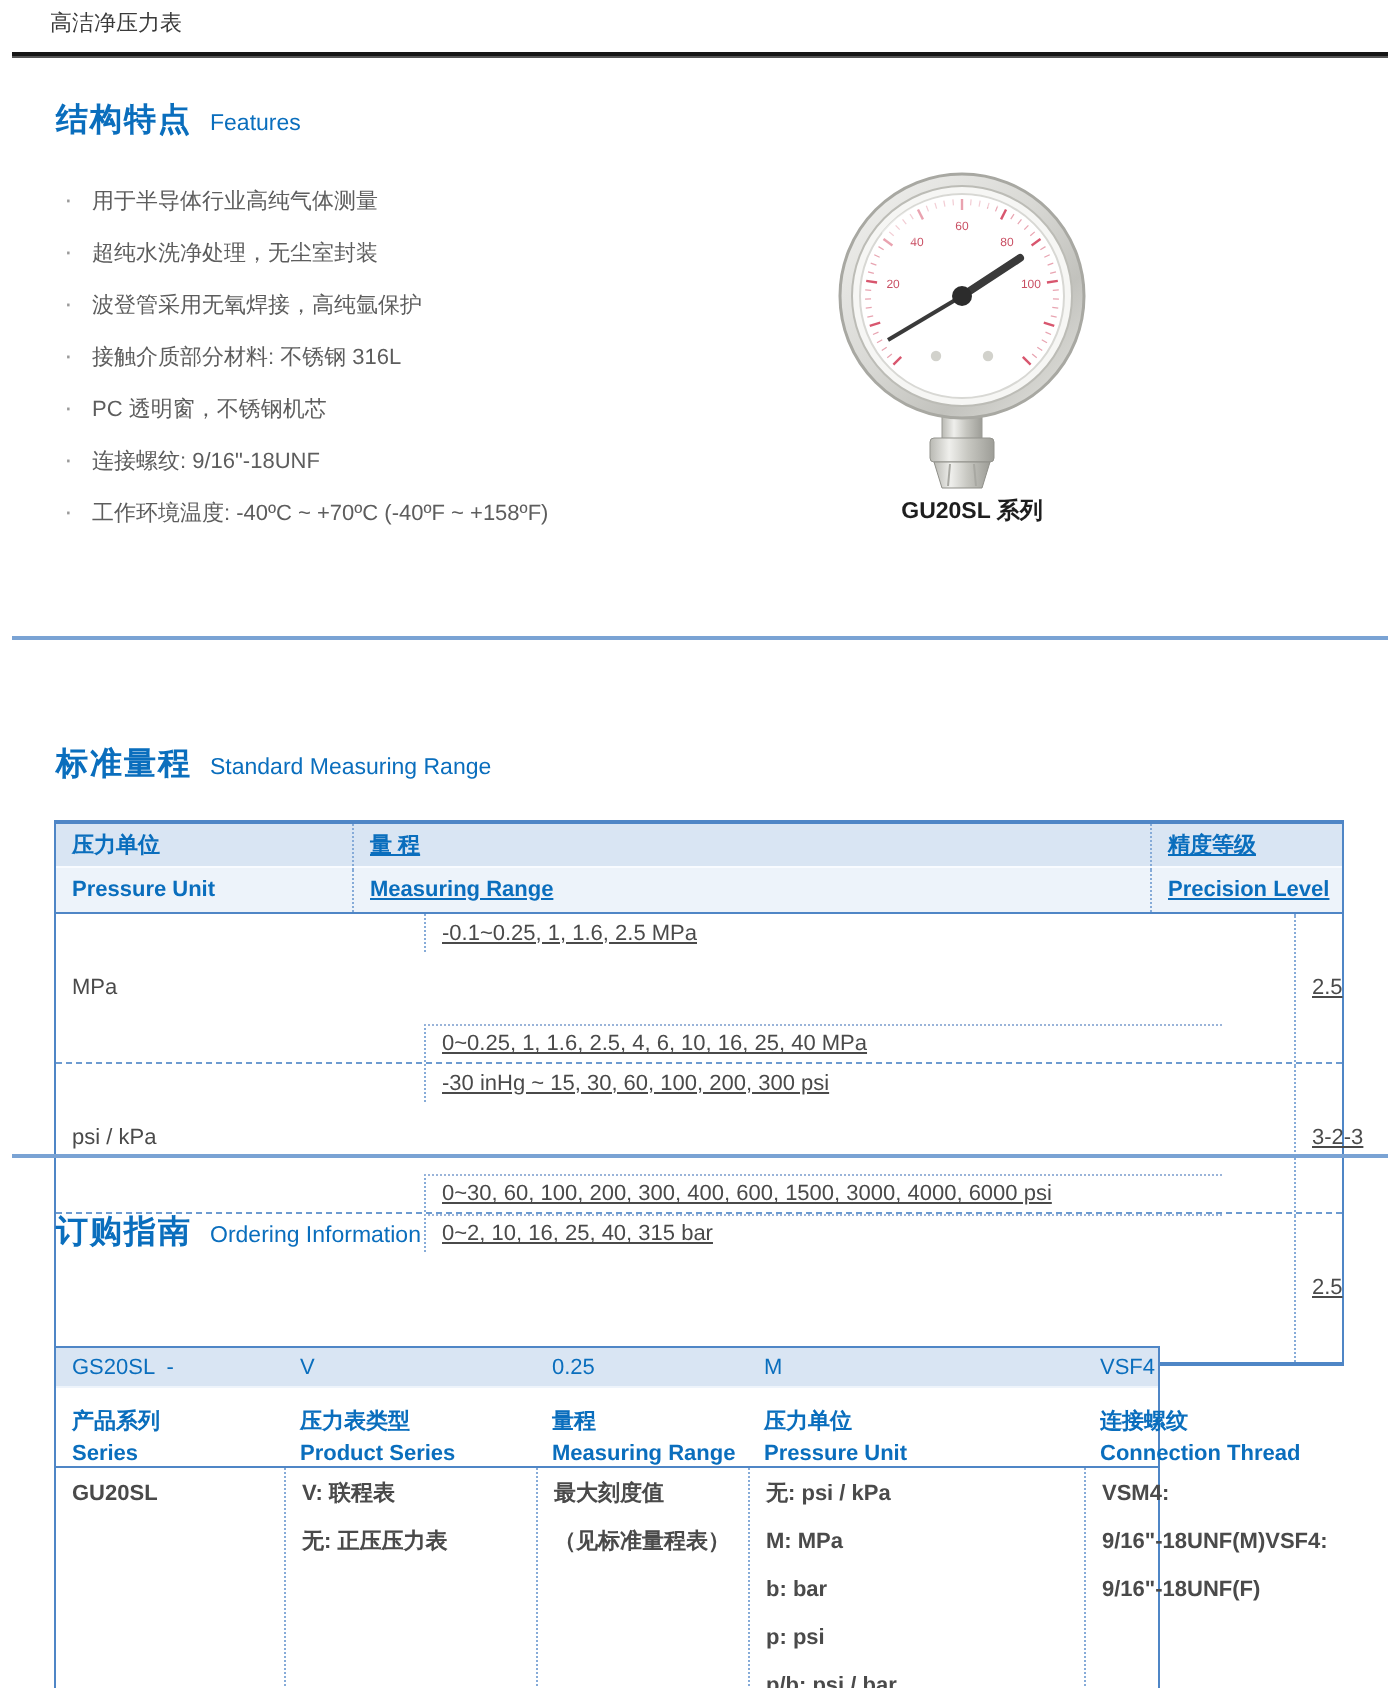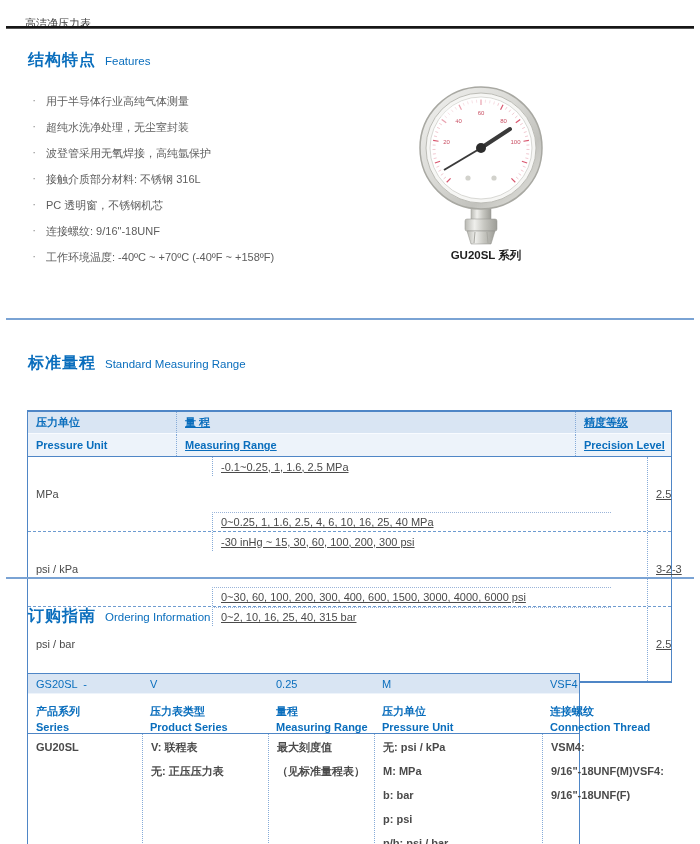--- a/index.html
+++ b/index.html
@@ -2,21 +2,21 @@
 <html><head>
 <meta charset="utf-8">
 <style>
   * { margin:0; padding:0; box-sizing:border-box; }
   html,body { background:#ffffff; }
   .page {
     position:relative; width:700px; height:844px; background:#ffffff;
     font-family:"Liberation Sans", sans-serif; overflow:hidden;
   }
   
-  .doc-title { position:absolute; left:25px; top:16px; font-size:11px; color:#3a3a3a; }
+  .doc-title { position:absolute; left:25px; top:4px; font-size:11px; color:#3a3a3a; }
   .top-rule  { position:absolute; left:6px; right:6px; top:26px; height:3px; background:#161616; border-bottom:1px solid #555; }
 
   
   .sec-head { position:absolute; left:28px; white-space:nowrap; }
   .sec-head .zh { font-size:16px; font-weight:bold; color:#0a6ebd; letter-spacing:1px; }
   .sec-head .en { font-size:11.5px; color:#0a6ebd; margin-left:9px; }
 
   
   .features-list { position:absolute; left:30px; top:95px; width:380px; list-style:none; }
   .features-list li { position:relative; padding-left:16px; margin-bottom:14px; font-size:11px; line-height:12px; color:#5d5d5d; }
@@ -171,21 +171,21 @@
       <line x1="70" y1="62" x2="99" y2="43" stroke="#3a3a3a" stroke-width="4" stroke-linecap="round"></line>
       <circle cx="70" cy="62" r="5" fill="#2c2c2c"></circle>
 
       <path d="M30,30 A52,52 0 0,1 95,18 A60,60 0 0,0 33,52 Z" fill="#ffffff" opacity="0.45"></path>
     </svg>
     <div class="gauge-caption">GU20SL 系列</div>
   </div>
 
   <div class="blue-divider" style="top:318px;"></div>
 
-  <div class="sec-head" style="top:353px;text-align:center;">
+  <div class="sec-head" style="top:372px;text-align:center;">
     <span class="zh">标准量程</span><span class="en">Standard Measuring Range</span>
   </div>
 
   <div class="t1">
     <div class="t1-h1">
       <div class="cell">压力单位</div>
       <div class="cell v">量  程</div>
       <div class="cell v">精度等级</div>
     </div>
     <div class="t1-h2">
@@ -199,21 +199,20 @@
       <div class="range v r2">0~0.25, 1, 1.6, 2.5, 4, 6, 10, 16, 25, 40 MPa</div>
       <div class="prec v">2.5</div>
     </div>
     <div class="t1-group">
       <div class="unit">psi / kPa</div>
       <div class="range v">-30 inHg ~ 15, 30, 60, 100, 200, 300 psi</div>
       <div class="range v r2">0~30, 60, 100, 200, 300, 400, 600, 1500, 3000, 4000, 6000 psi</div>
       <div class="prec v">3-2-3</div>
     </div>
     <div class="t1-group">
-      <div class="unit">psi / bar</div>
       <div class="range v r2">0~2, 10, 16, 25, 40, 315 bar</div>
       <div class="prec v">2.5</div>
     </div>
   </div>
 
   <div class="blue-divider" style="top:577px;"></div>
 
   <div class="sec-head" style="top:606px;">
     <span class="zh">订购指南</span><span class="en">Ordering Information</span>
   </div>

